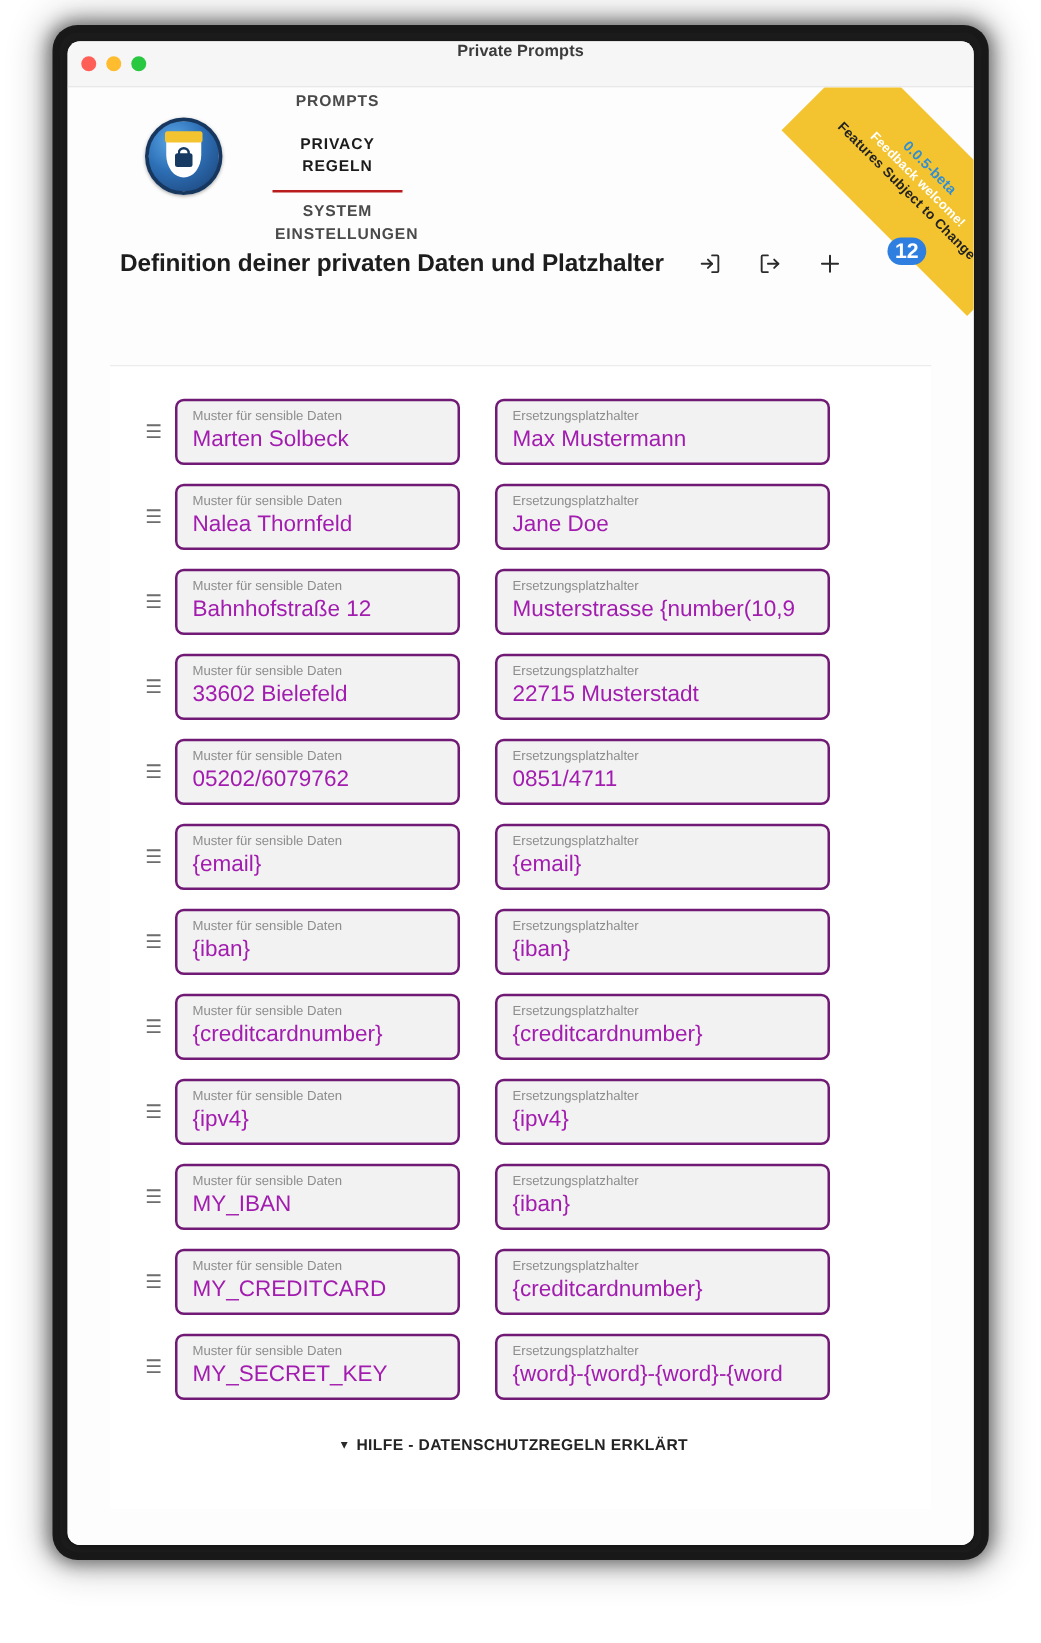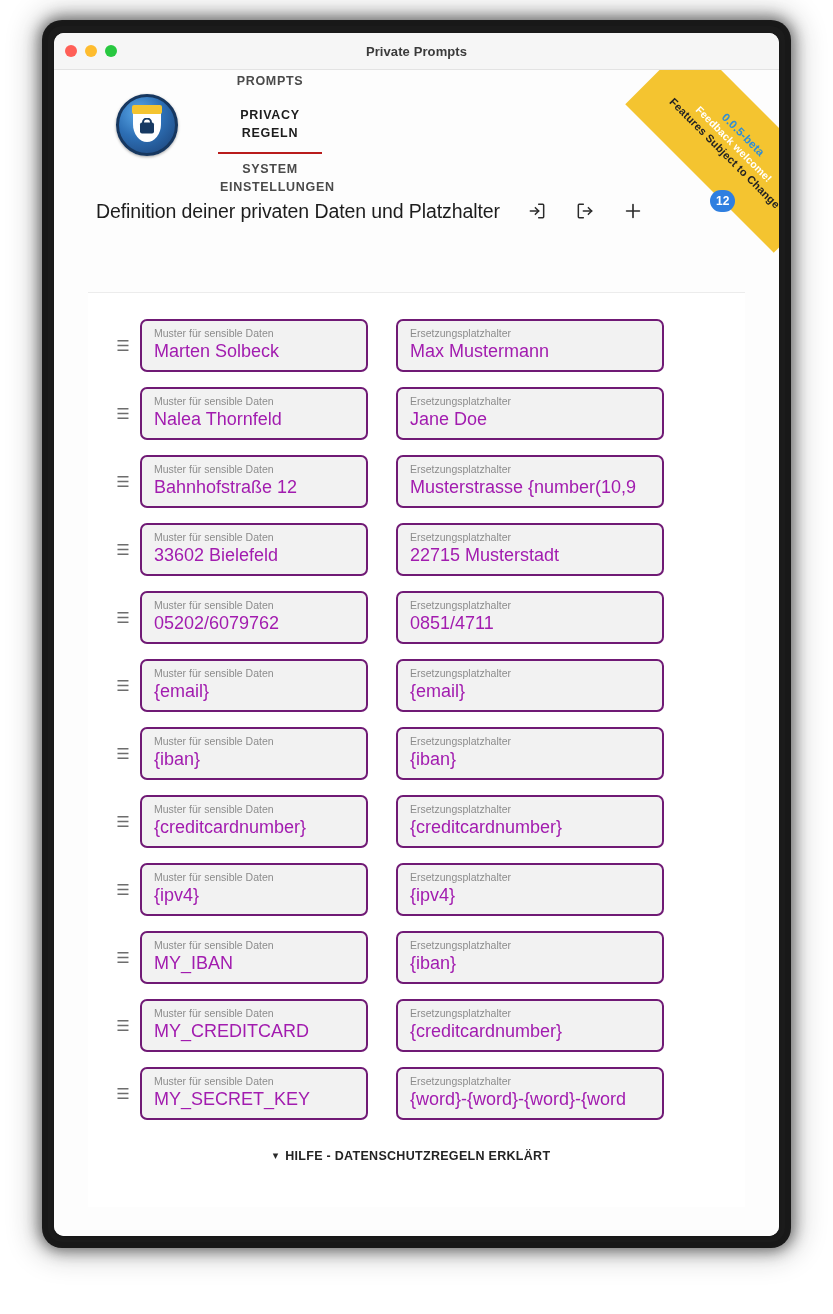--- a/index.html
+++ b/index.html
@@ -36,21 +36,20 @@
     background: #ffffff;
     overflow: hidden;
     box-shadow: 0 1px 3px rgba(0,0,0,0.25);
   }
   .titlebar {
     position: relative;
     height: 37px;
     background: #f6f6f6;
     border-bottom: 1px solid #e3e3e3;
     display: flex;
-    align-items: center;
   }
   .traffic {
     position: absolute;
     left: 11px; top: 12px;
     display: flex; gap: 8px;
   }
   .dot { width: 12px; height: 12px; border-radius: 50%; }
   .dot.red { background: #ff5f57; }
   .dot.yellow { background: #febc2e; }
   .dot.green { background: #28c840; }
@@ -179,21 +178,21 @@
   
   .title-row {
     display: flex;
     align-items: center;
     padding: 6px 0 0 42px;
     height: 56px;
     position: relative;
   }
   .page-title {
     font-size: 19.5px;
-    font-weight: normal;
+    font-weight: bold;
     color: #1d1d1d;
     letter-spacing: -0.1px;
   }
   .title-actions {
     display: flex;
     align-items: center;
     gap: 22px;
     margin-left: 24px;
   }
   .icon-btn {
@@ -202,21 +201,21 @@
     cursor: pointer;
     color: #2b2b2b;
   }
   .badge {
     position: absolute;
     left: 656px; top: 10px;
     min-width: 22px; height: 22px;
     border-radius: 11px;
     background: #2f7fe0;
     color: #ffffff;
-    font-size: 12px;
+    font-size: 17px;
     font-weight: bold;
     display: flex; align-items: center; justify-content: center;
     padding: 0 6px;
   }
 
   
   .panel {
     position: absolute;
     left: 34px; top: 222px;
     width: 657px;

